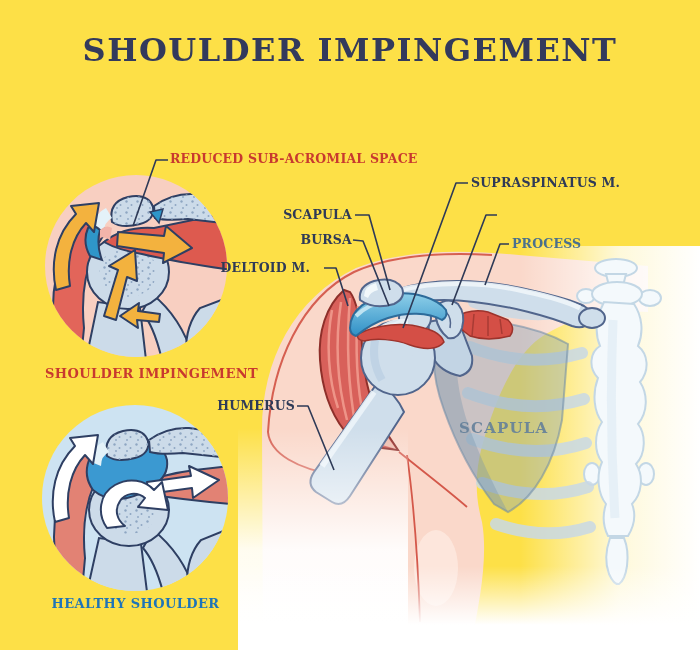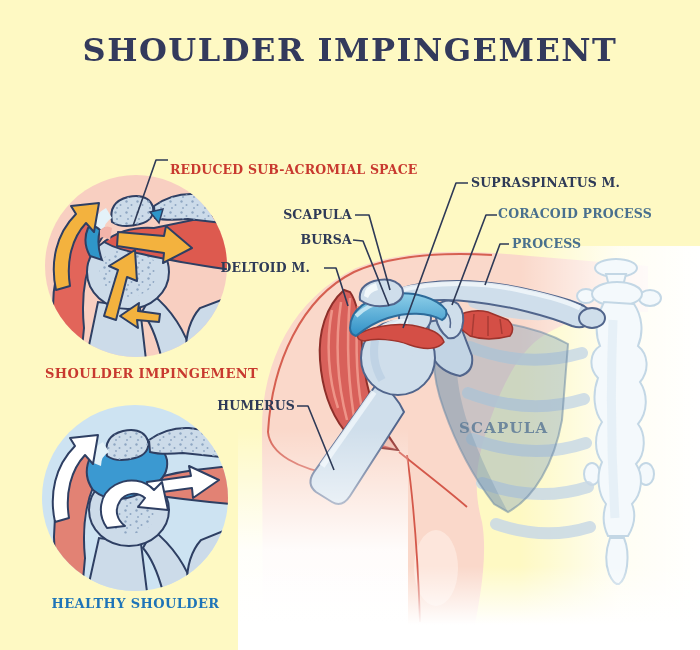--- a/index.html
+++ b/index.html
@@ -1,16 +1,16 @@
 <!DOCTYPE html>
 <html><head>
 <meta charset="utf-8">
 <style>
   html,body{margin:0;padding:0;background:#fff;}
-  .stage{position:relative;width:700px;height:650px;background:#fef9c3;overflow:hidden;
+  .stage{position:relative;width:700px;height:650px;background:#fde047;overflow:hidden;
          font-family:"DejaVu Serif","Liberation Serif",serif;}
   .art{position:absolute;left:0;top:0;}
   .title{position:absolute;left:0;top:30px;width:700px;text-align:center;
          font-weight:bold;font-size:32px;line-height:41px;letter-spacing:1.5px;
          color:#333a5c;}
   .lbl{position:absolute;font-weight:bold;font-size:12.5px;letter-spacing:.2px;
        color:#2e3a57;white-space:nowrap;}
   .lbl.red{color:#c8392f;}
   .lbl.steel{color:#49708e;}
   .lbl.right{text-align:right;}
@@ -219,31 +219,30 @@
       <polyline points="509,244 500,244 485,285"></polyline>
       <polyline points="324,268 336,268 348,306"></polyline>
       <polyline points="297,406 308,406 334,470"></polyline>
     </g>
   </svg>
 
   <div class="title">
     <div>SHOULDER IMPINGEMENT</div>
   </div>
 
-  <div class="lbl red" style="left:170px;top:151px;margin-top:11px;">REDUCED SUB-ACROMIAL SPACE</div>
+  <div class="lbl red" style="left:170px;top:151px;">REDUCED SUB-ACROMIAL SPACE</div>
 
   <div class="caption red" style="left:45px;top:366px;width:195px;">SHOULDER IMPINGEMENT</div>
 
   <div class="caption blue" style="left:38px;top:596px;width:195px;">HEALTHY SHOULDER</div>
 
   <div class="lbl" style="left:471px;top:175px;text-align:right;">SUPRASPINATUS M.</div>
 
   <div class="lbl right" style="left:240px;top:207px;width:112px;">SCAPULA</div>
 
-  <div class="lbl steel" style="left:498px;top:206px;">CORACOID PROCESS</div>
 
   <div class="lbl right" style="left:240px;top:232px;width:112px;">BURSA</div>
 
   <div class="lbl steel" style="left:512px;top:236px;">PROCESS</div>
 
   <div class="lbl right" style="left:198px;top:260px;width:112px;">DELTOID M.</div>
 
   <div class="lbl right" style="left:185px;top:398px;width:110px;">HUMERUS</div>
 
   <div class="lbl ghost" style="left:459px;top:419px;">SCAPULA</div>

